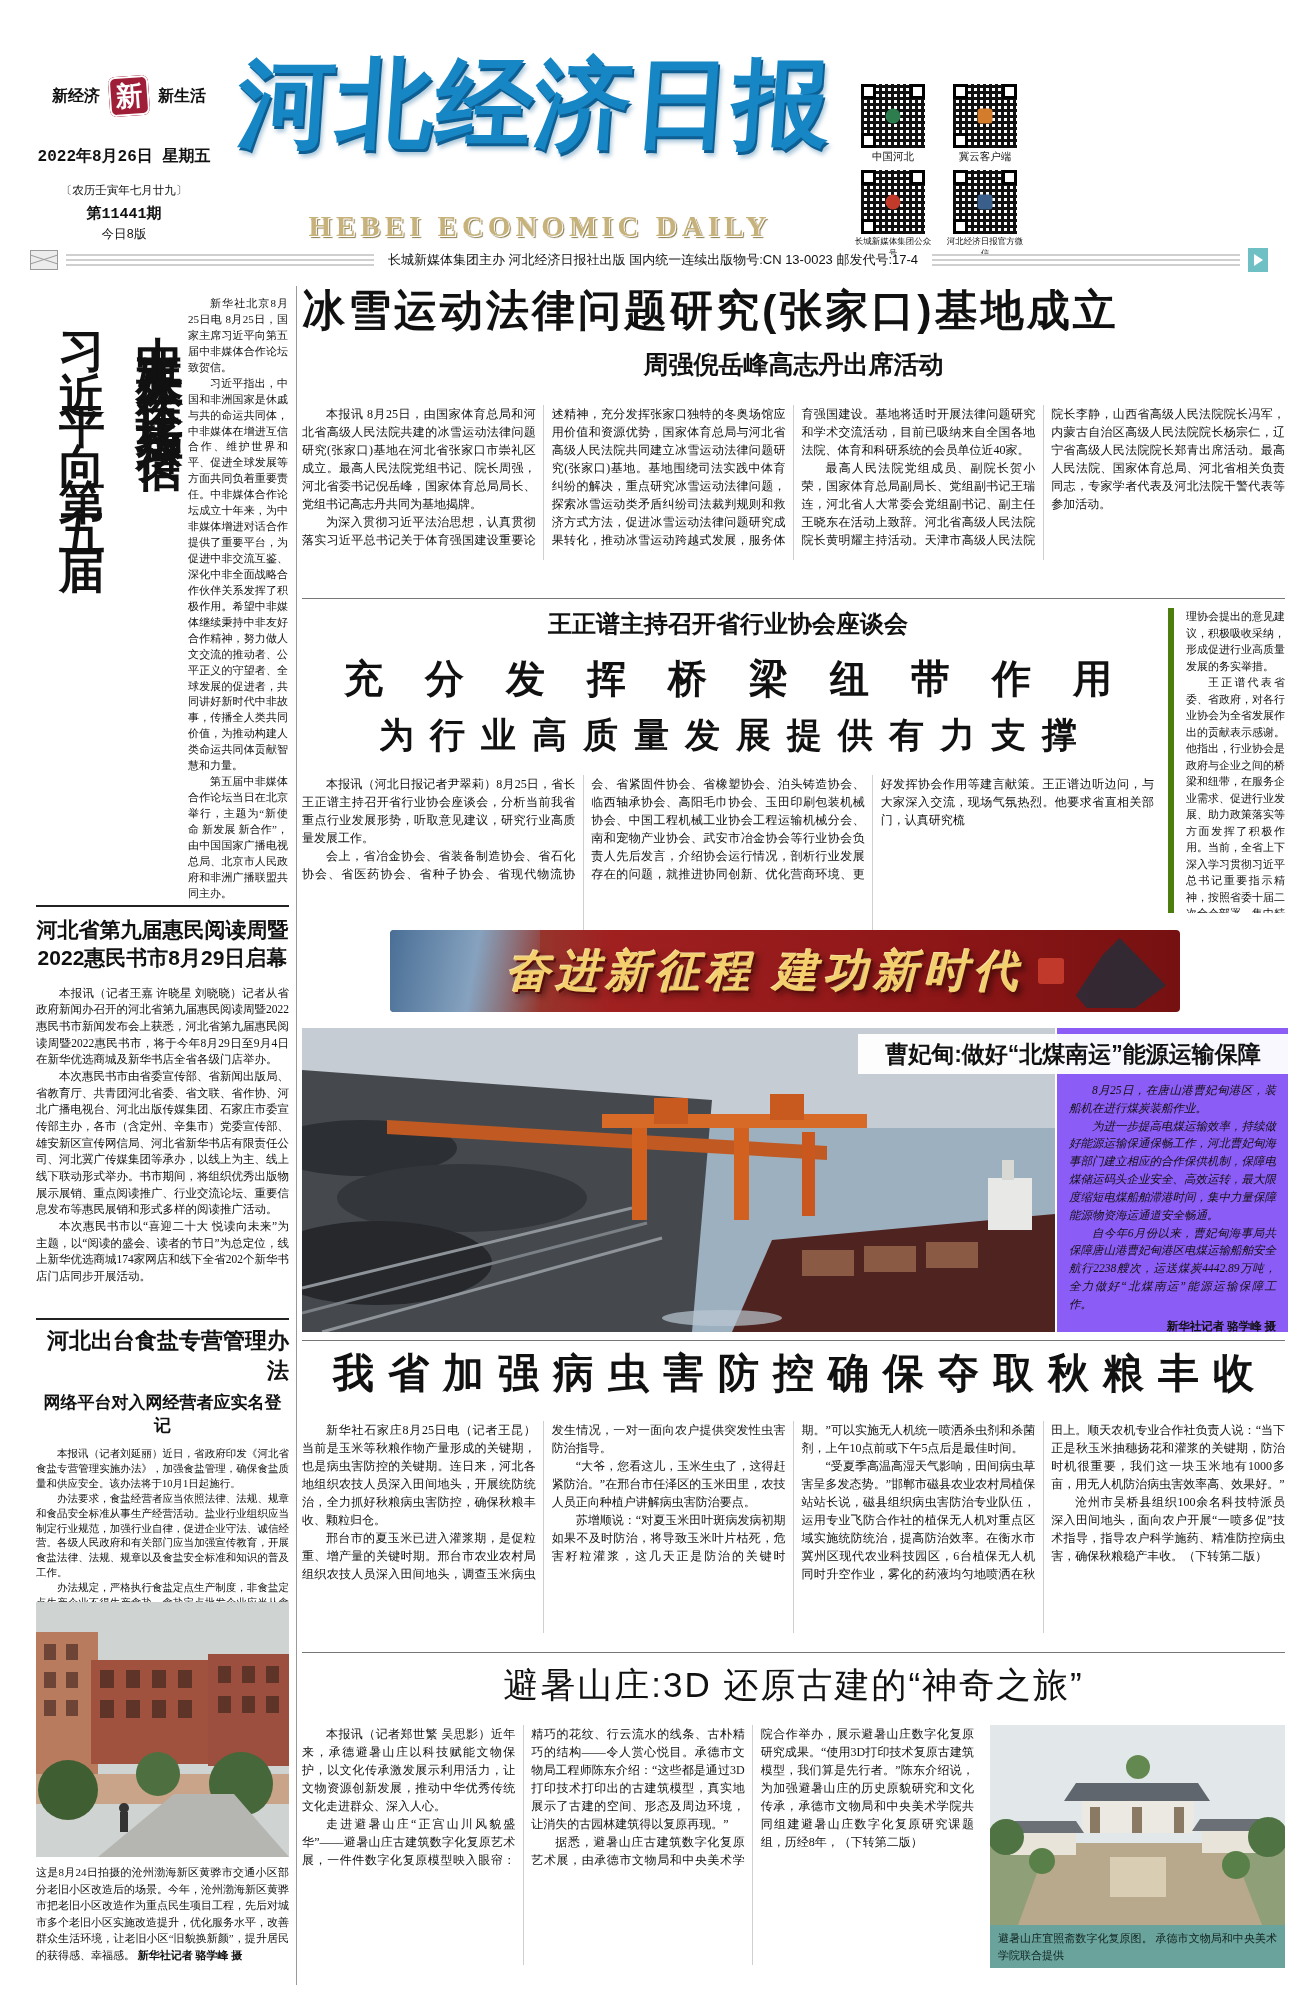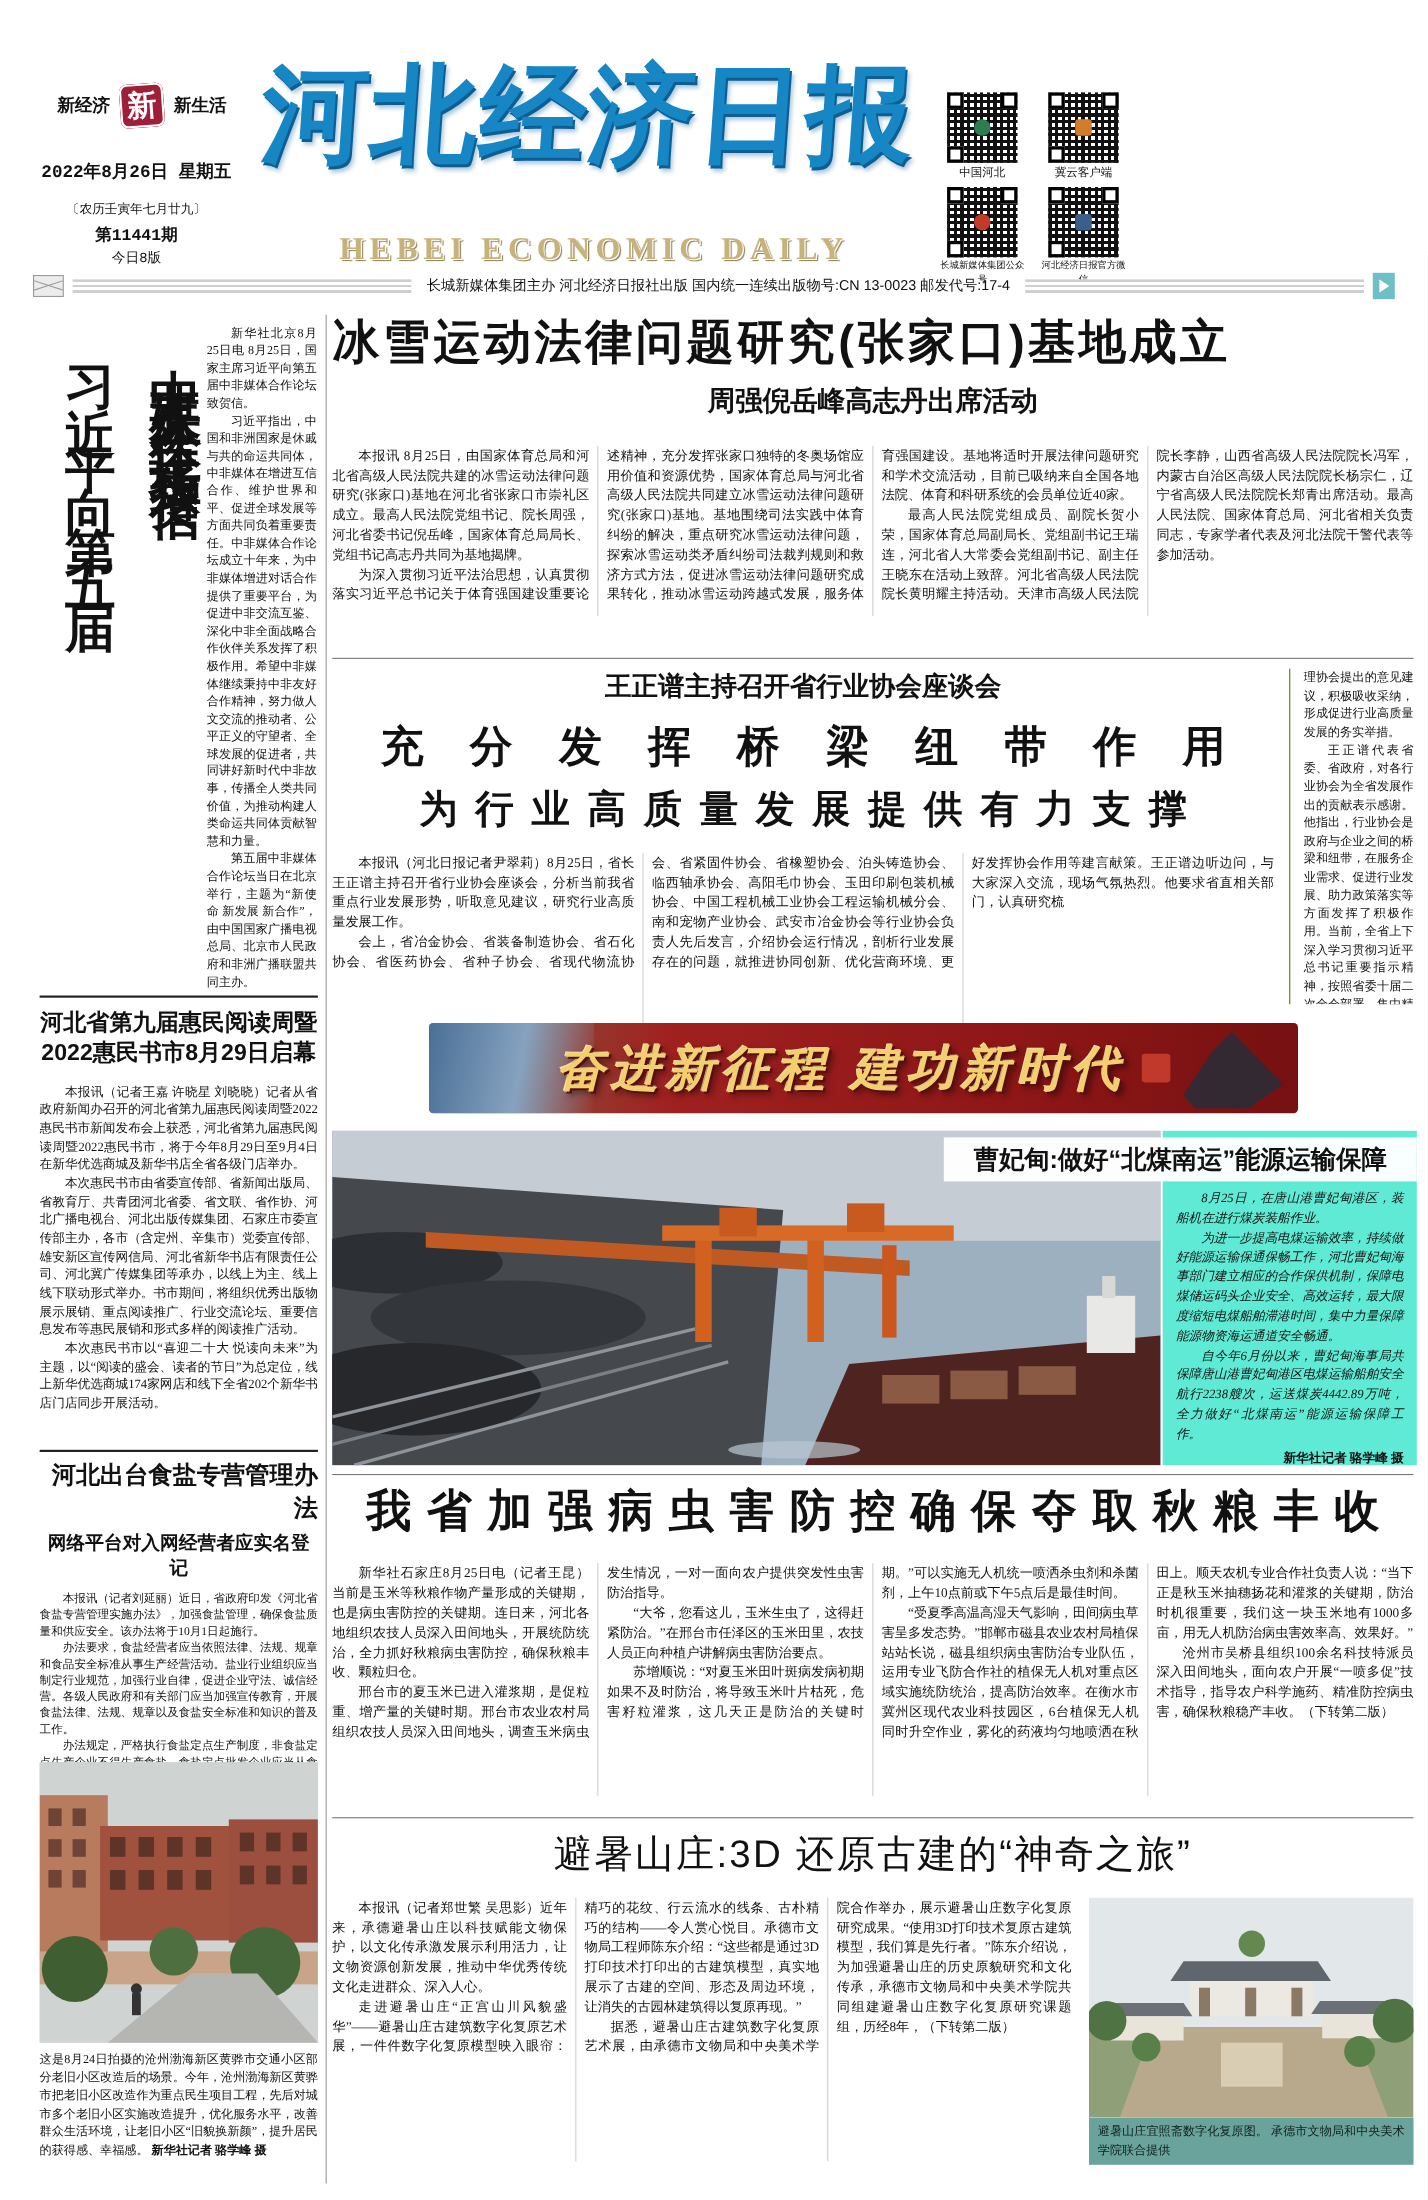--- a/index.html
+++ b/index.html
@@ -65,39 +65,39 @@
   .cols{column-gap:16px;column-rule:1px solid #cfcfcf;font-size:12px;line-height:1.5;text-align:justify;overflow:hidden;}
   .ice .cols{margin-top:24px;columns:4;height:155px;}
 
   
   .industry{left:302px;top:608px;width:983px;height:305px;display:flex;}
   .ind-left{width:866px;}
   .ind-eyebrow{font-family:"Liberation Sans",sans-serif;font-weight:900;font-size:24px;text-align:center;margin:0;}
   .ind-h1{font-family:"Liberation Sans",sans-serif;font-weight:900;font-size:39px;letter-spacing:42px;text-align:center;margin:12px 0 0;white-space:nowrap;text-indent:42px;}
   .ind-h2{font-family:"Liberation Sans",sans-serif;font-weight:900;font-size:35px;letter-spacing:16px;text-align:center;margin:6px 0 0;white-space:nowrap;text-indent:16px;}
   .ind-left .cols{margin-top:16px;columns:3;height:168px;}
-  .ind-right{width:101px;margin-left:14px;border-left:1px solid #4d7c0f;padding-left:12px;font-size:11px;line-height:1.5;text-align:justify;overflow:hidden;}
+  .ind-right{width:101px;margin-left:14px;border-left:6px solid #4d7c0f;padding-left:12px;font-size:11px;line-height:1.5;text-align:justify;overflow:hidden;}
 
   
   .banner{left:390px;top:930px;width:790px;height:82px;border-radius:4px;overflow:hidden;display:flex;align-items:center;justify-content:center;
           background:linear-gradient(90deg,#56718f 0%,#8c4a38 10%,#a02020 28%,#8d1617 70%,#761111 100%);}
   .banner:before{content:"";position:absolute;left:0;top:0;width:150px;height:82px;
           background:linear-gradient(100deg,#4a6f96,#86a2bf 55%,rgba(150,70,55,0));}
   .banner:after{content:"";position:absolute;right:14px;top:8px;width:110px;height:70px;background:#272e3a;
           clip-path:polygon(18% 82%,42% 25%,58% 0,78% 32%,100% 68%,72% 100%,28% 100%);opacity:.85;}
   .banner-text{position:relative;z-index:2;font-family:"Liberation Sans",sans-serif;font-weight:900;font-style:italic;
           font-size:44px;letter-spacing:6px;color:#f3cf6d;white-space:nowrap;
           text-shadow:2px 2px 0 #5a0d0d,4px 4px 6px rgba(0,0,0,.5),-1px -1px 0 #fbe7a8;}
   .banner-seal{position:relative;z-index:2;width:26px;height:26px;background:#c0392b;margin-left:14px;border-radius:3px;}
 
   
   .photo-port{left:302px;top:1028px;width:753px;height:304px;background:#9db0c0;}
   .cfd-head{left:858px;top:1034px;width:430px;height:40px;background:rgba(255,255,255,.96);z-index:5;
             display:flex;align-items:center;justify-content:center;font-family:"Liberation Sans",sans-serif;font-weight:900;font-size:23px;white-space:nowrap;}
-  .cfd-panel{left:1057px;top:1028px;width:231px;height:304px;background:#5eead4;box-sizing:border-box;
+  .cfd-panel{left:1057px;top:1028px;width:231px;height:304px;background:#8b5cf6;box-sizing:border-box;
              padding:54px 12px 8px;font-size:11.5px;line-height:1.55;text-align:justify;overflow:hidden;font-style:italic;}
   .cfd-byline{text-align:right;font-style:normal;font-weight:bold;margin-top:4px;font-size:11.5px;}
 
   
   .pest{left:302px;top:1346px;width:983px;}
   .pest h1{margin:0;font-family:"Liberation Sans",sans-serif;font-weight:900;font-size:41px;letter-spacing:14px;text-align:center;white-space:nowrap;text-indent:14px;}
   .pest .cols{margin-top:20px;columns:4;height:212px;}
 
   
   .resort{left:302px;top:1662px;width:983px;}

